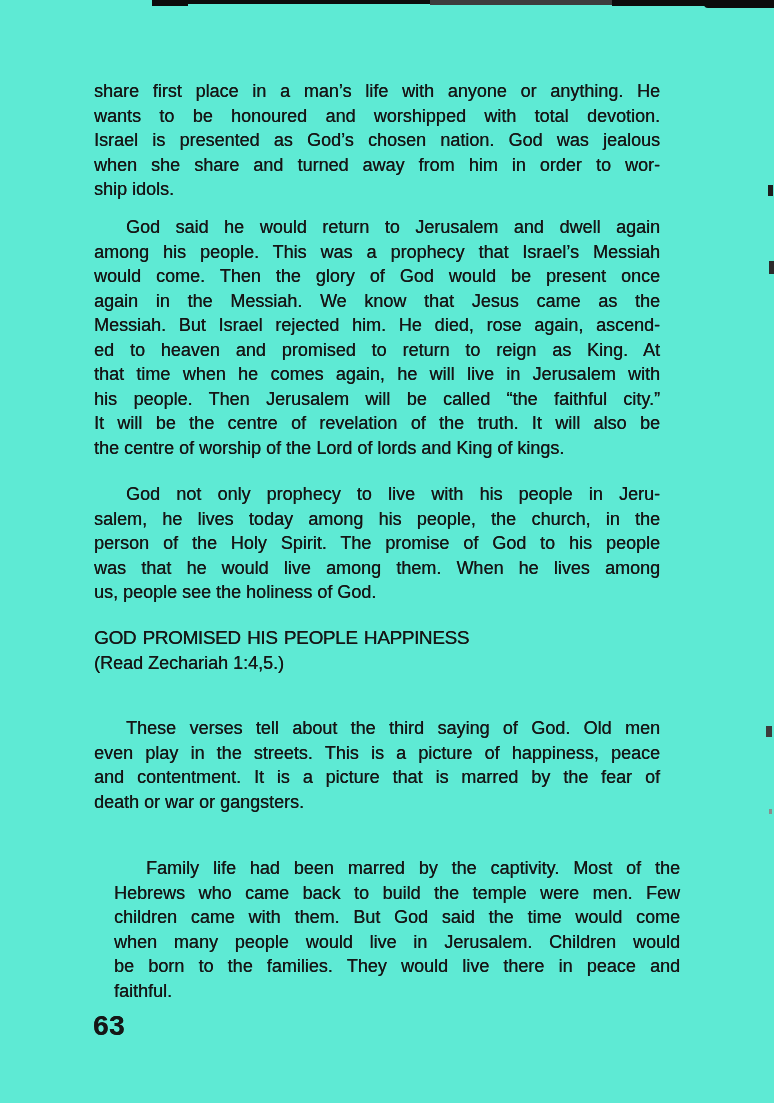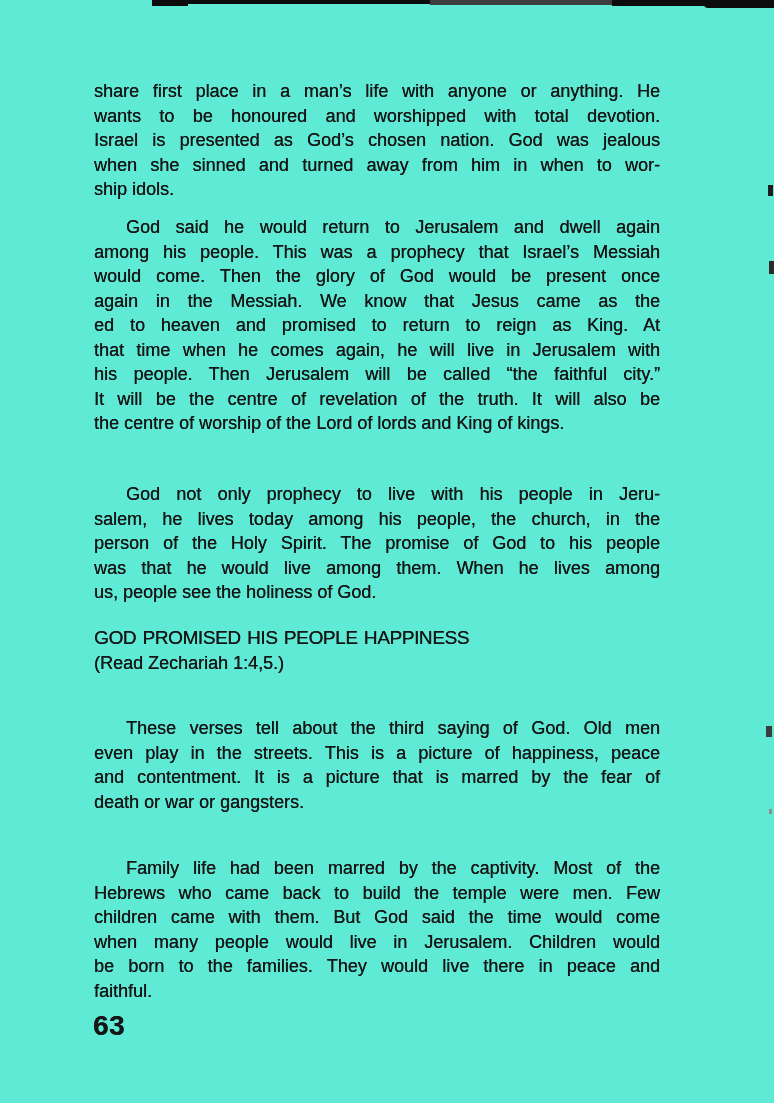--- a/index.html
+++ b/index.html
@@ -41,21 +41,21 @@
     top: 651px;
     text-align: left;
   }
   #section-heading {
     top: 626px;
     font-size: 19px;
     letter-spacing: -0.4px;
     word-spacing: 1.5px;
   }
   #para-4 { top: 716px; }
-  #para-5 { top: 856px; }
+  #para-5 { top: 856px; margin-left: 20px; }
   #page-number {
     position: absolute;
     left: 93px;
     top: 1010px;
     font-size: 28px;
     font-weight: 700;
     letter-spacing: 0.5px;
     text-shadow: 0.3px 0 0 currentColor;
   }
   
@@ -82,29 +82,30 @@
   <div class="artifact" id="topbar-blob"></div>
   <div class="artifact" id="speck-1"></div>
   <div class="artifact" id="speck-2"></div>
   <div class="artifact" id="speck-3"></div>
   <div class="artifact" id="speck-4"></div>
 
   <div class="block" id="para-1">
       <div class="line">share first place in a man’s life with anyone or anything.  He</div>
       <div class="line">wants to be honoured and worshipped with total devotion.</div>
       <div class="line">Israel is presented as God’s chosen nation.  God was jealous</div>
-      <div class="line">when she sinned and turned away from him in when to wor-</div>
+      <div class="line">when she share and turned away from him in order to wor-</div>
       <div class="line last">ship idols.</div>
     </div>
 
   <div class="block indent" id="para-2">
       <div class="line">God said he would return to Jerusalem and dwell again</div>
       <div class="line">among his people.  This was a prophecy that Israel’s Messiah</div>
       <div class="line">would come.  Then the glory of God would be present once</div>
       <div class="line">again in the Messiah.  We know that Jesus came as the</div>
+      <div class="line">Messiah.  But Israel rejected him.  He died, rose again, ascend-</div>
       <div class="line">ed to heaven and promised to return to reign as King.  At</div>
       <div class="line">that time when he comes again, he will live in Jerusalem with</div>
       <div class="line">his people.  Then Jerusalem will be called “the faithful city.”</div>
       <div class="line">It will be the centre of revelation of the truth.  It will also be</div>
       <div class="line last">the centre of worship of the Lord of lords and King of kings.</div>
     </div>
 
   <div class="block indent" id="para-3">
       <div class="line">God not only prophecy to live with his people in Jeru-</div>
       <div class="line">salem, he lives today among his people, the church, in the</div>

